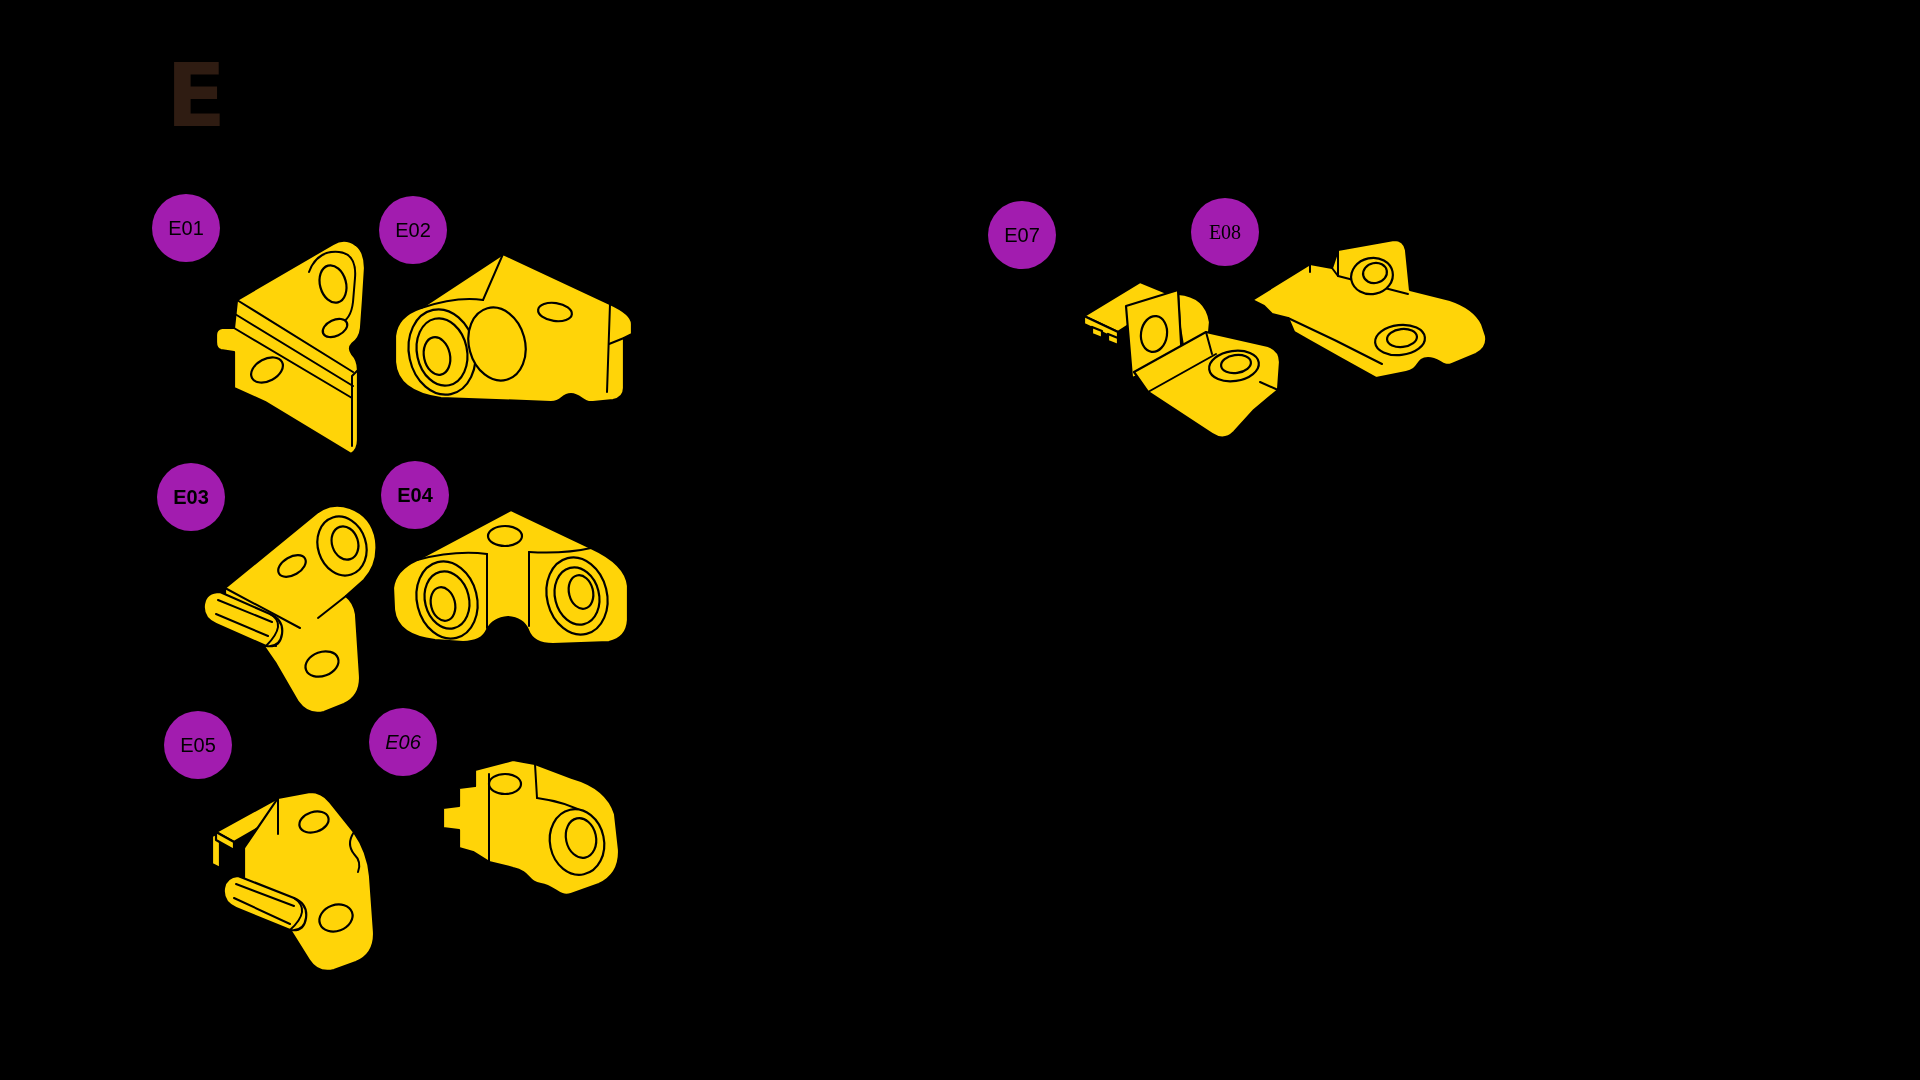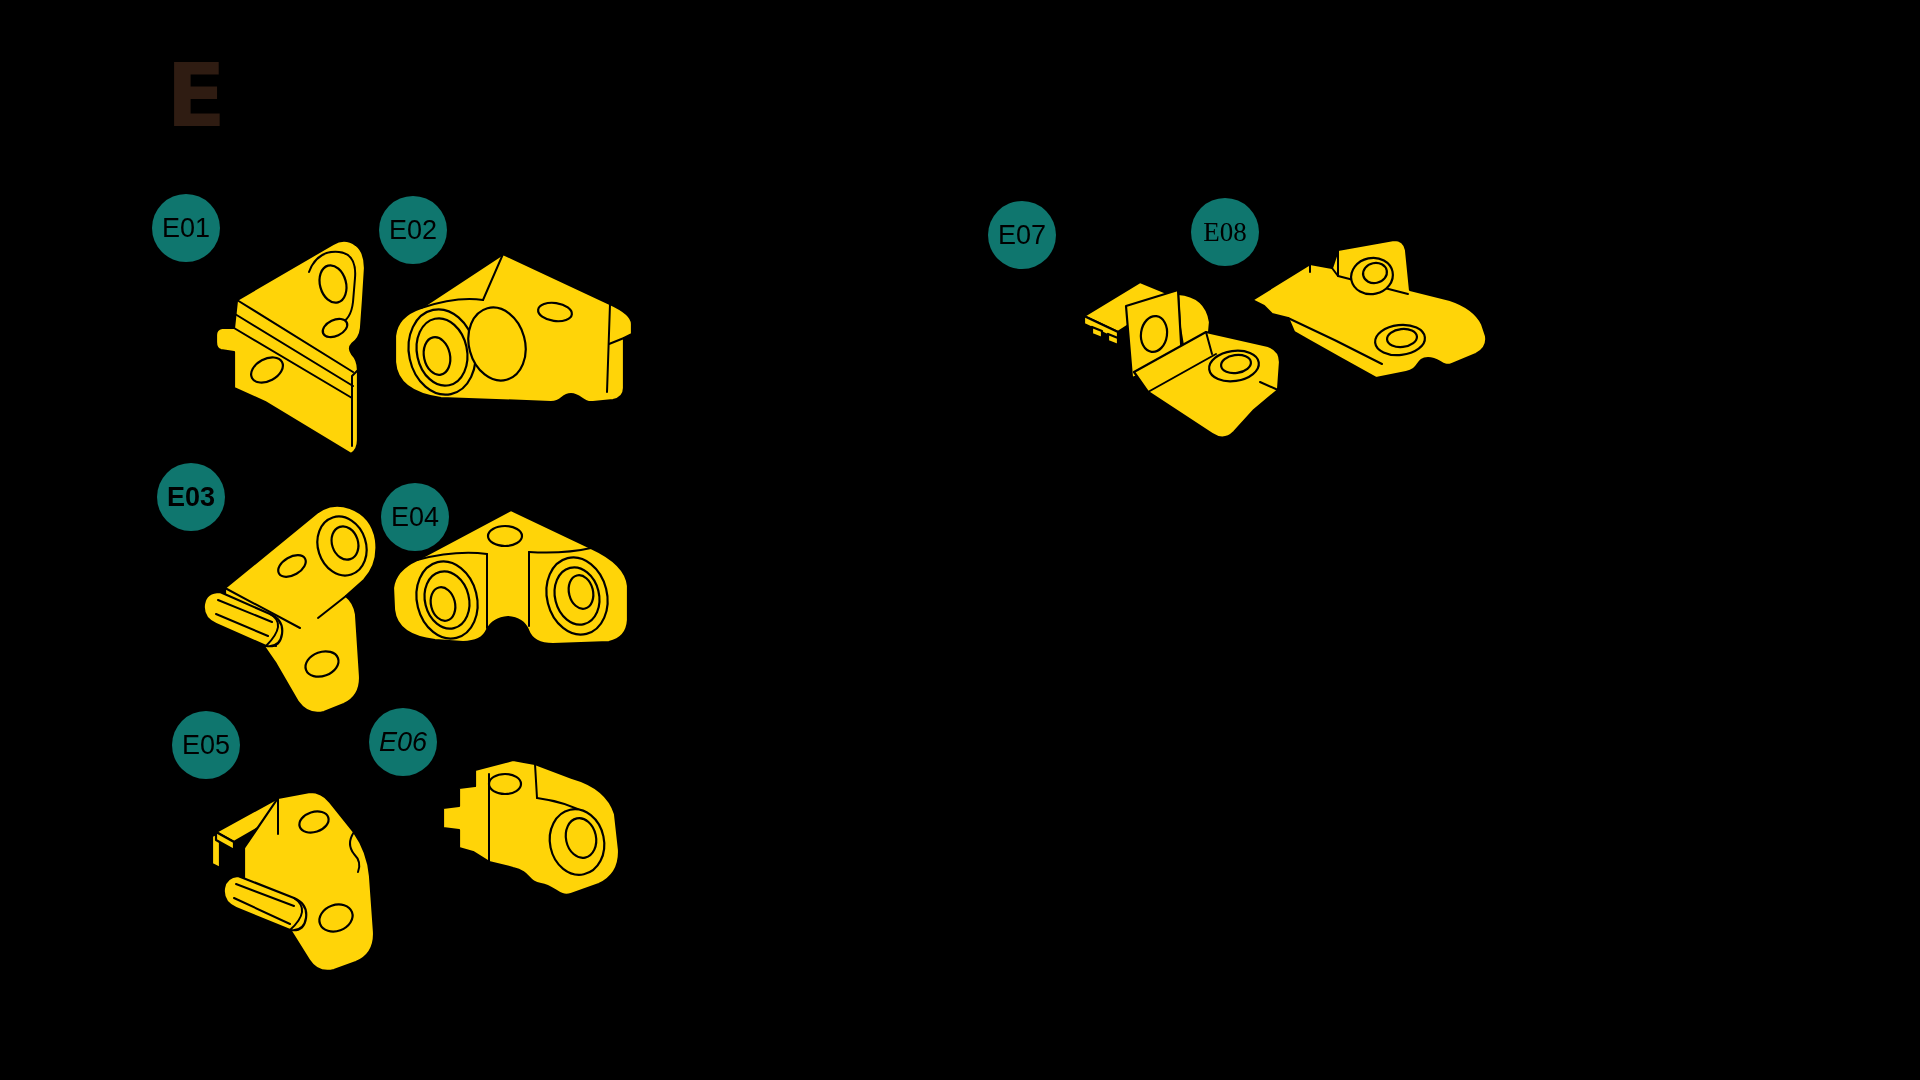--- a/index.html
+++ b/index.html
@@ -8,23 +8,23 @@
     overflow:hidden; font-family:"Liberation Sans", sans-serif;
   }
   .section-letter {
     position:absolute; left:166px; top:52px;
     font-family:"DejaVu Sans", sans-serif; font-weight:bold;
     font-size:88px; line-height:1; color:#2F1C12; letter-spacing:-2px;
     user-select:none;
   }
   .badge {
     position:absolute; width:68px; height:68px; border-radius:50%;
-    background:#0f766e; color:#000;
+    background:#a21caf; color:#000;
     display:flex; align-items:center; justify-content:center;
-    font-size:27px; font-family:"Liberation Sans", sans-serif;text-align:right;
+    font-size:20px; font-family:"Liberation Sans", sans-serif;text-align:right;
   }
   .part-svg { position:absolute; }
   .shape {
     fill:#FFD408; stroke:#000; stroke-width:2.2;
     stroke-linejoin:round; stroke-linecap:round;
   }
   .edge {
     fill:none; stroke:#000; stroke-width:2;
     stroke-linejoin:round; stroke-linecap:round;
   }
@@ -32,22 +32,22 @@
 </head>
 <body>
 
 <div class="canvas">
 
   <div class="section-letter">E</div>
 
   <div class="badge" style="left:152px;top:194px;">E01</div>
   <div class="badge" style="left:379px;top:196px;">E02</div>
   <div class="badge" style="left:157px;top:463px;font-weight:bold;">E03</div>
-  <div class="badge" style="left:381px;top:483px;">E04</div>
-  <div class="badge" style="left:172px;top:711px;">E05</div>
+  <div class="badge" style="left:381px;top:461px;font-weight:bold;">E04</div>
+  <div class="badge" style="left:164px;top:711px;">E05</div>
   <div class="badge" style="left:369px;top:708px;font-style:italic;">E06</div>
   <div class="badge" style="left:988px;top:201px;">E07</div>
   <div class="badge" style="left:1191px;top:198px;font-family:Liberation Serif, serif;">E08</div>
 
   <svg class="part-svg" style="left:205px;top:240px;" width="165" height="225" viewBox="0 0 165 225">
     <path class="shape" d="M 32 60 L 128 4 Q 140 -3 151 5 Q 160 12 160 28 L 158 60 L 156 88 Q 155 98 147 104 Q 143 108 147 114 Q 153 120 153 130 L 153 200 Q 153 210 146 214 L 60 162 L 29 148 L 29 112 L 16 110 Q 11 109 11 102 L 11 95 Q 11 89 17 88 L 29 88 Z"></path>
     <path class="edge" d="M 32 60 L 148 132"></path>
     <path class="edge" d="M 30 74 L 148 146"></path>
     <path class="edge" d="M 29 88 L 147 158"></path>
     <path class="edge" d="M 104 32 Q 112 10 134 12 Q 152 14 150 38 L 148 62 Q 146 80 134 84"></path>

